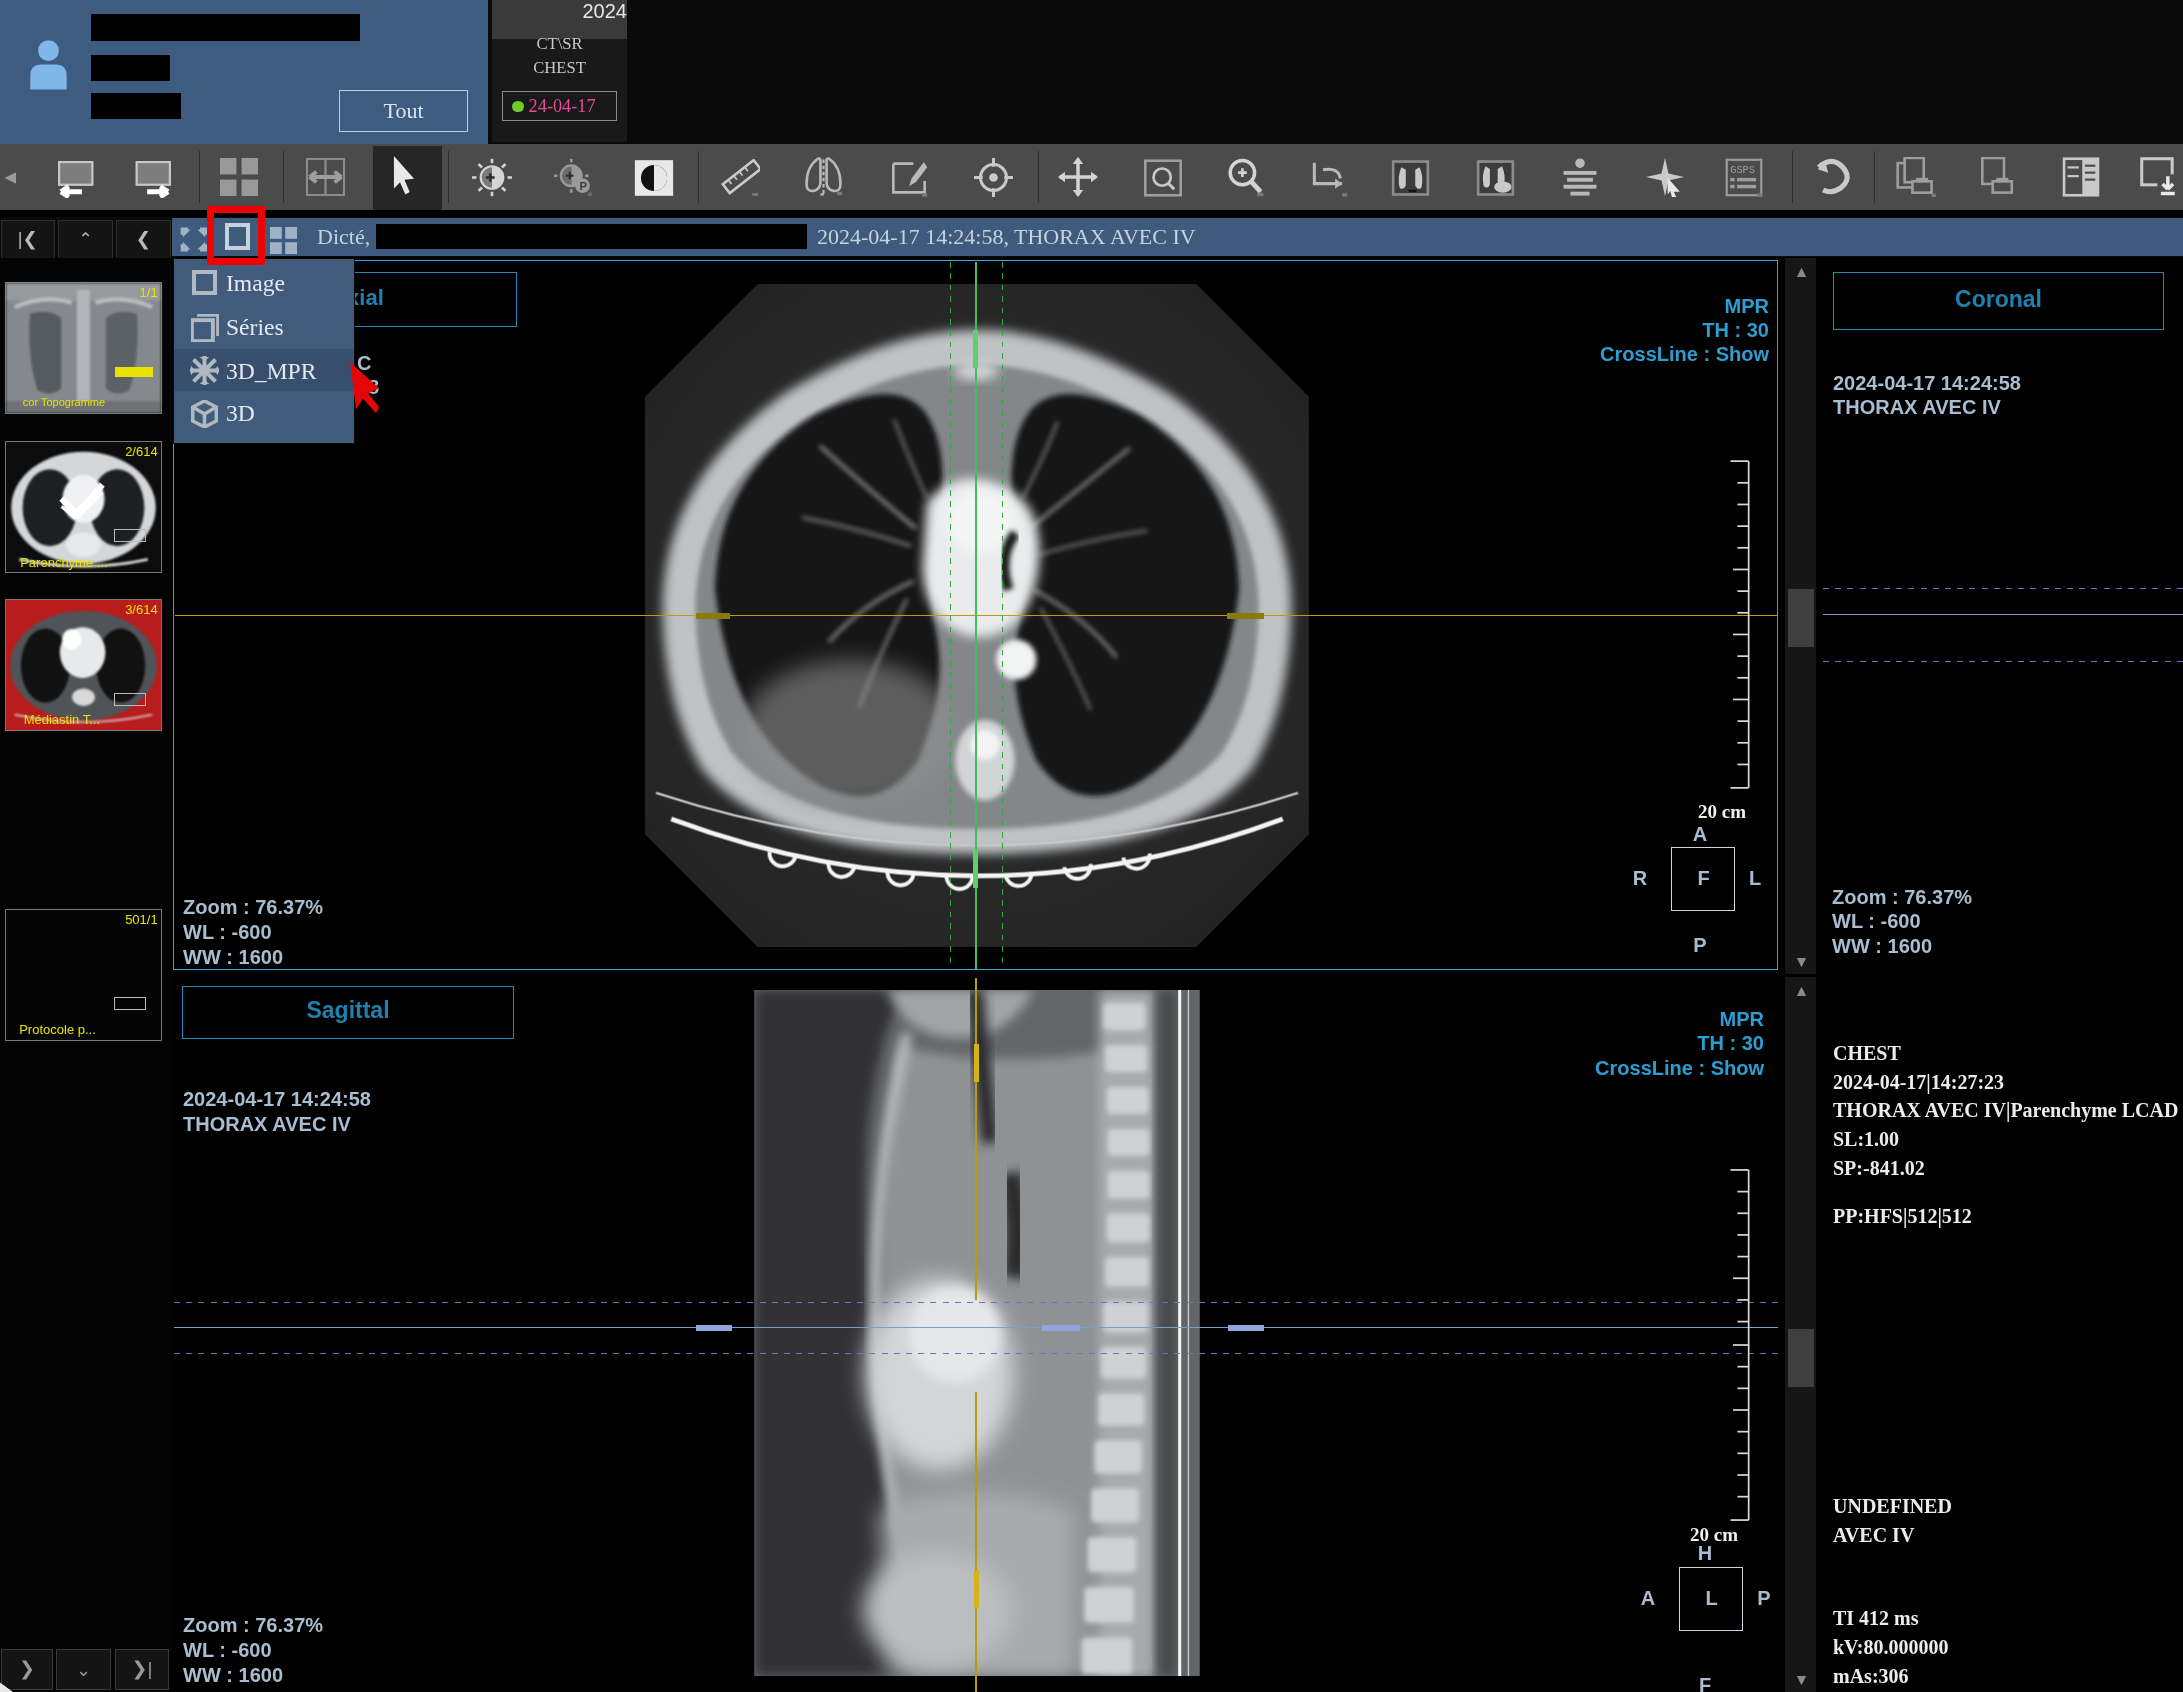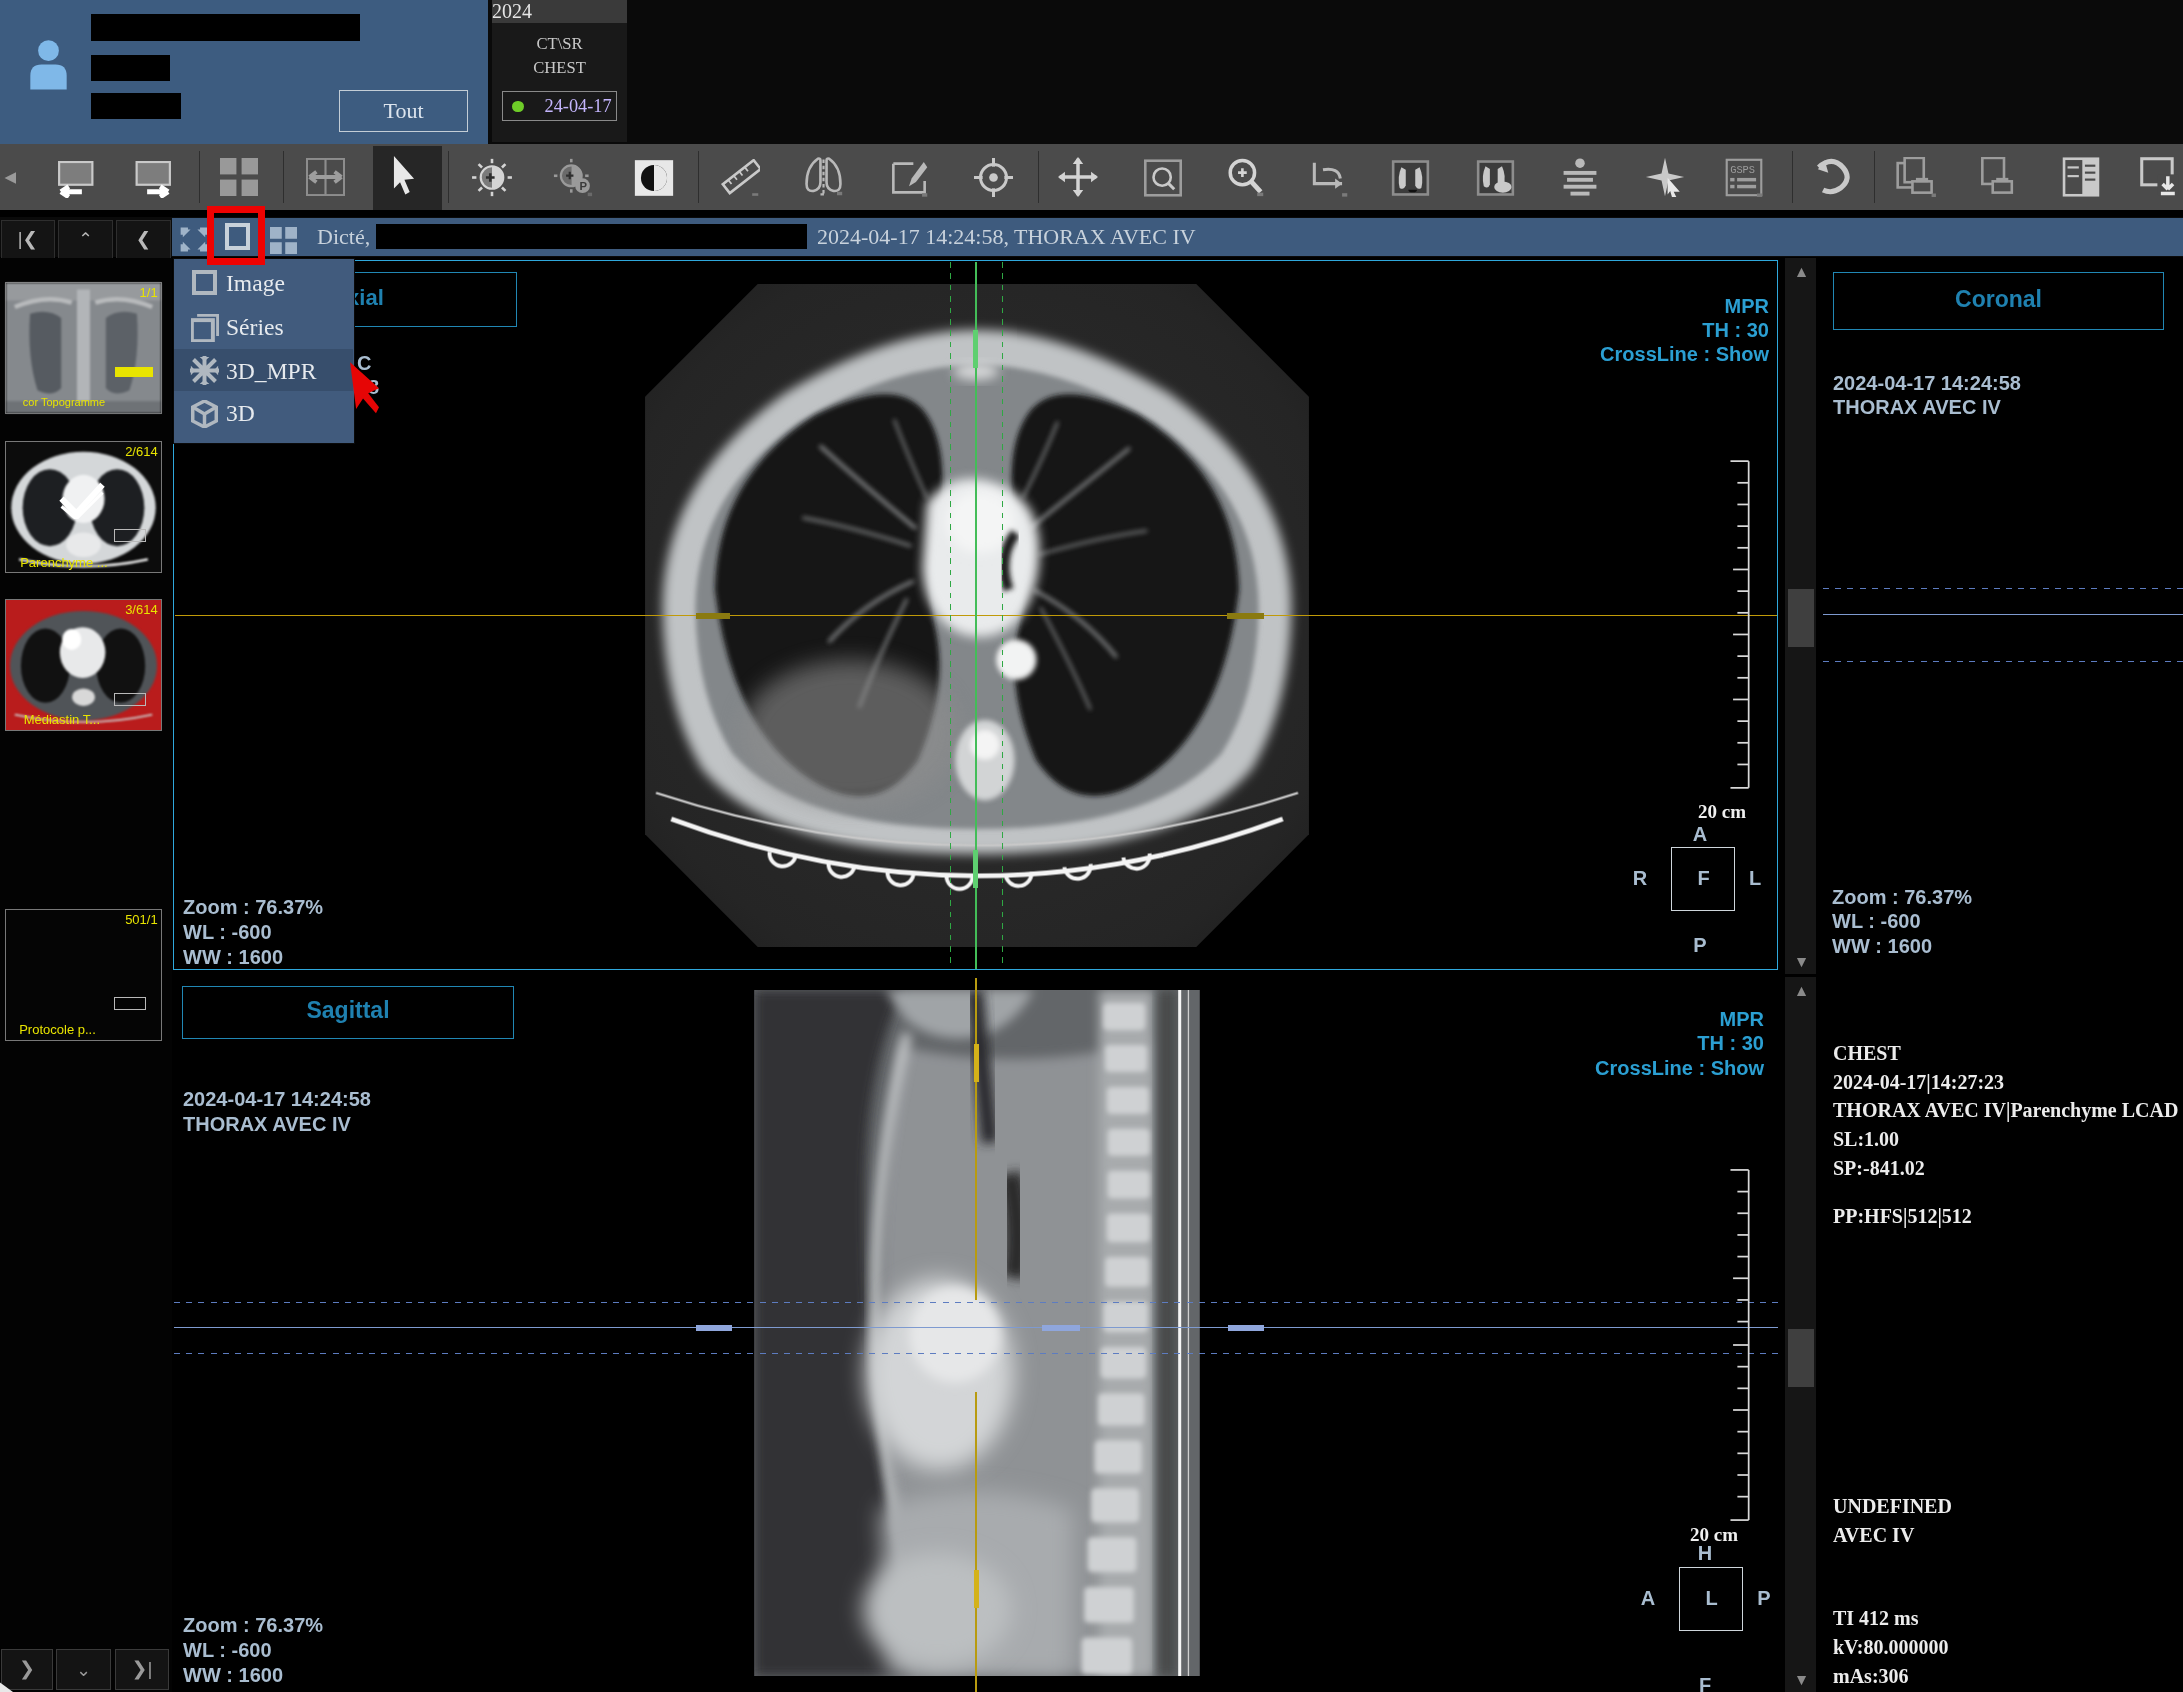--- a/index.html
+++ b/index.html
@@ -23,26 +23,26 @@
     <circle cx="52" cy="26" r="24" fill="#7fb8e8"></circle>
     <path d="M10 116 V84 Q10 58 36 58 H68 Q94 58 94 84 V116 Z" fill="#7fb8e8"></path>
   </svg>
   <div class="abs" style="left:91px;top:14.4px;width:269px;height:27px;background:#000;"></div>
   <div class="abs" style="left:91px;top:55px;width:79px;height:26px;background:#000;"></div>
   <div class="abs" style="left:91px;top:93px;width:90px;height:26px;background:#000;"></div>
   <div class="abs" style="left:339px;top:90px;width:127px;height:40px;border:1.3px solid #c3cdd6;color:#dde5ee;font-family:'Liberation Serif',serif;font-size:22px;text-align:center;line-height:40px;">Tout</div>
 </div>
 
 <div class="abs" style="left:492px;top:0;width:135px;height:142px;background:#191919;">
-  <div class="abs" style="left:0;top:0;width:135px;height:23px;background:#3a3a3a;color:#e6e6e6;font-family:Liberation Serif, serif;font-size:20px;text-align:left;line-height:22px;">2024</div>
+  <div class="abs" style="left:0;top:0;width:135px;height:39px;background:#3a3a3a;color:#e6e6e6;font-family:Liberation Sans, sans-serif;font-size:20px;text-align:right;line-height:22px;">2024</div>
   <div class="abs" style="left:0;top:34px;width:135px;text-align:center;color:#c9c9c9;font-family:'Liberation Serif',serif;font-size:16.6px;">CT\SR</div>
   <div class="abs" style="left:0;top:58px;width:135px;text-align:center;color:#c9c9c9;font-family:'Liberation Serif',serif;font-size:16.6px;">CHEST</div>
   <div class="abs" style="left:9.6px;top:91px;width:113px;height:28px;border:1.3px solid #8a8a8a;">
     <div class="abs" style="left:9.6px;top:8.7px;width:11.4px;height:11.4px;border-radius:50%;background:#6ecc28;"></div>
-    <div class="abs" style="left:26px;top:0;width:83px;color:#c4b5fd;font-family:'Liberation Serif',serif;font-size:18.3px;line-height:28px;text-align:right;">24-04-17</div>
+    <div class="abs" style="left:26px;top:0;width:83px;color:#ec4899;font-family:'Liberation Serif',serif;font-size:18.3px;line-height:28px;text-align:left;">24-04-17</div>
   </div>
 </div>
 
 <div class="abs" id="toolbar" style="left:0;top:144px;width:3468px;height:66px;background:#4b4b4b;">
   <div class="abs" style="left:4.4px;top:24px;color:#9a9a9a;font-size:15px;">◀</div>
 
   <div class="abs" style="left:199px;top:6.5px;width:1.3px;height:52px;background:#2e2e2e;"></div>
   <div class="abs" style="left:283px;top:6.5px;width:1.3px;height:52px;background:#2e2e2e;"></div>
   <div class="abs" style="left:448px;top:6.5px;width:1.3px;height:52px;background:#2e2e2e;"></div>
   <div class="abs" style="left:698px;top:6.5px;width:1.3px;height:52px;background:#2e2e2e;"></div>

